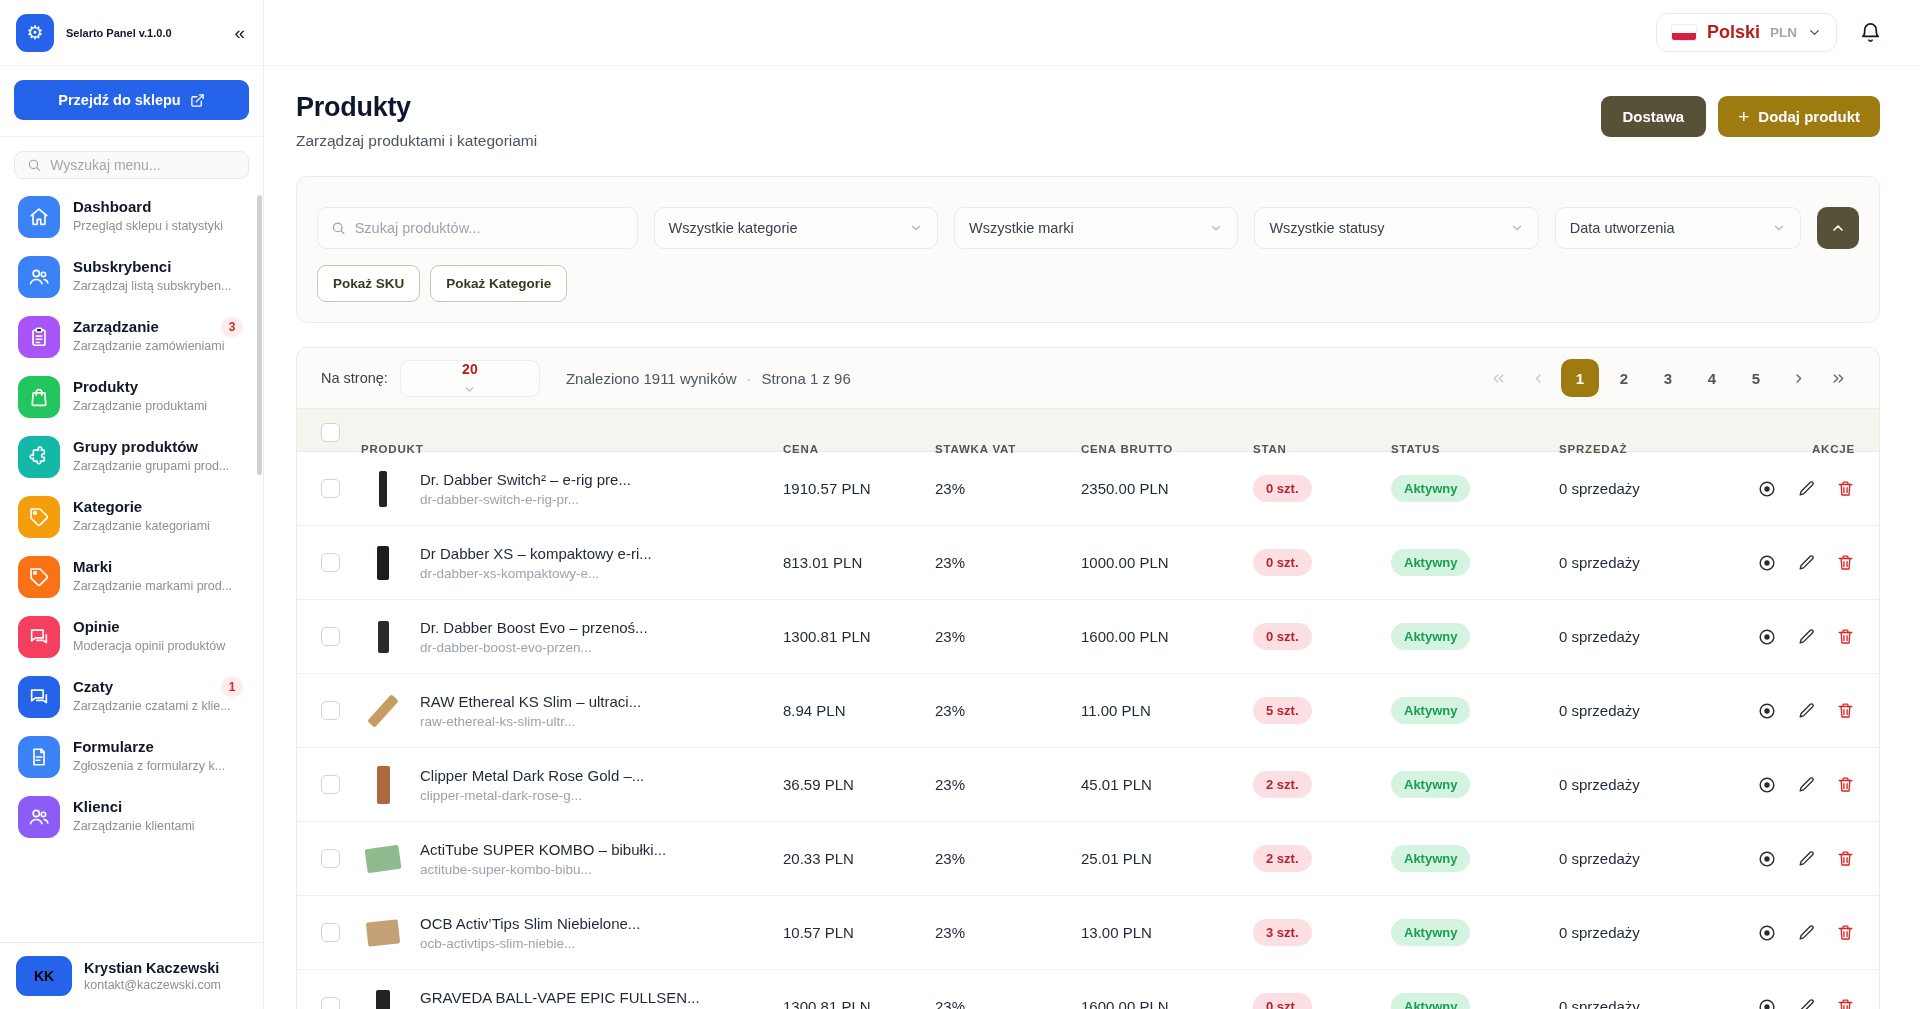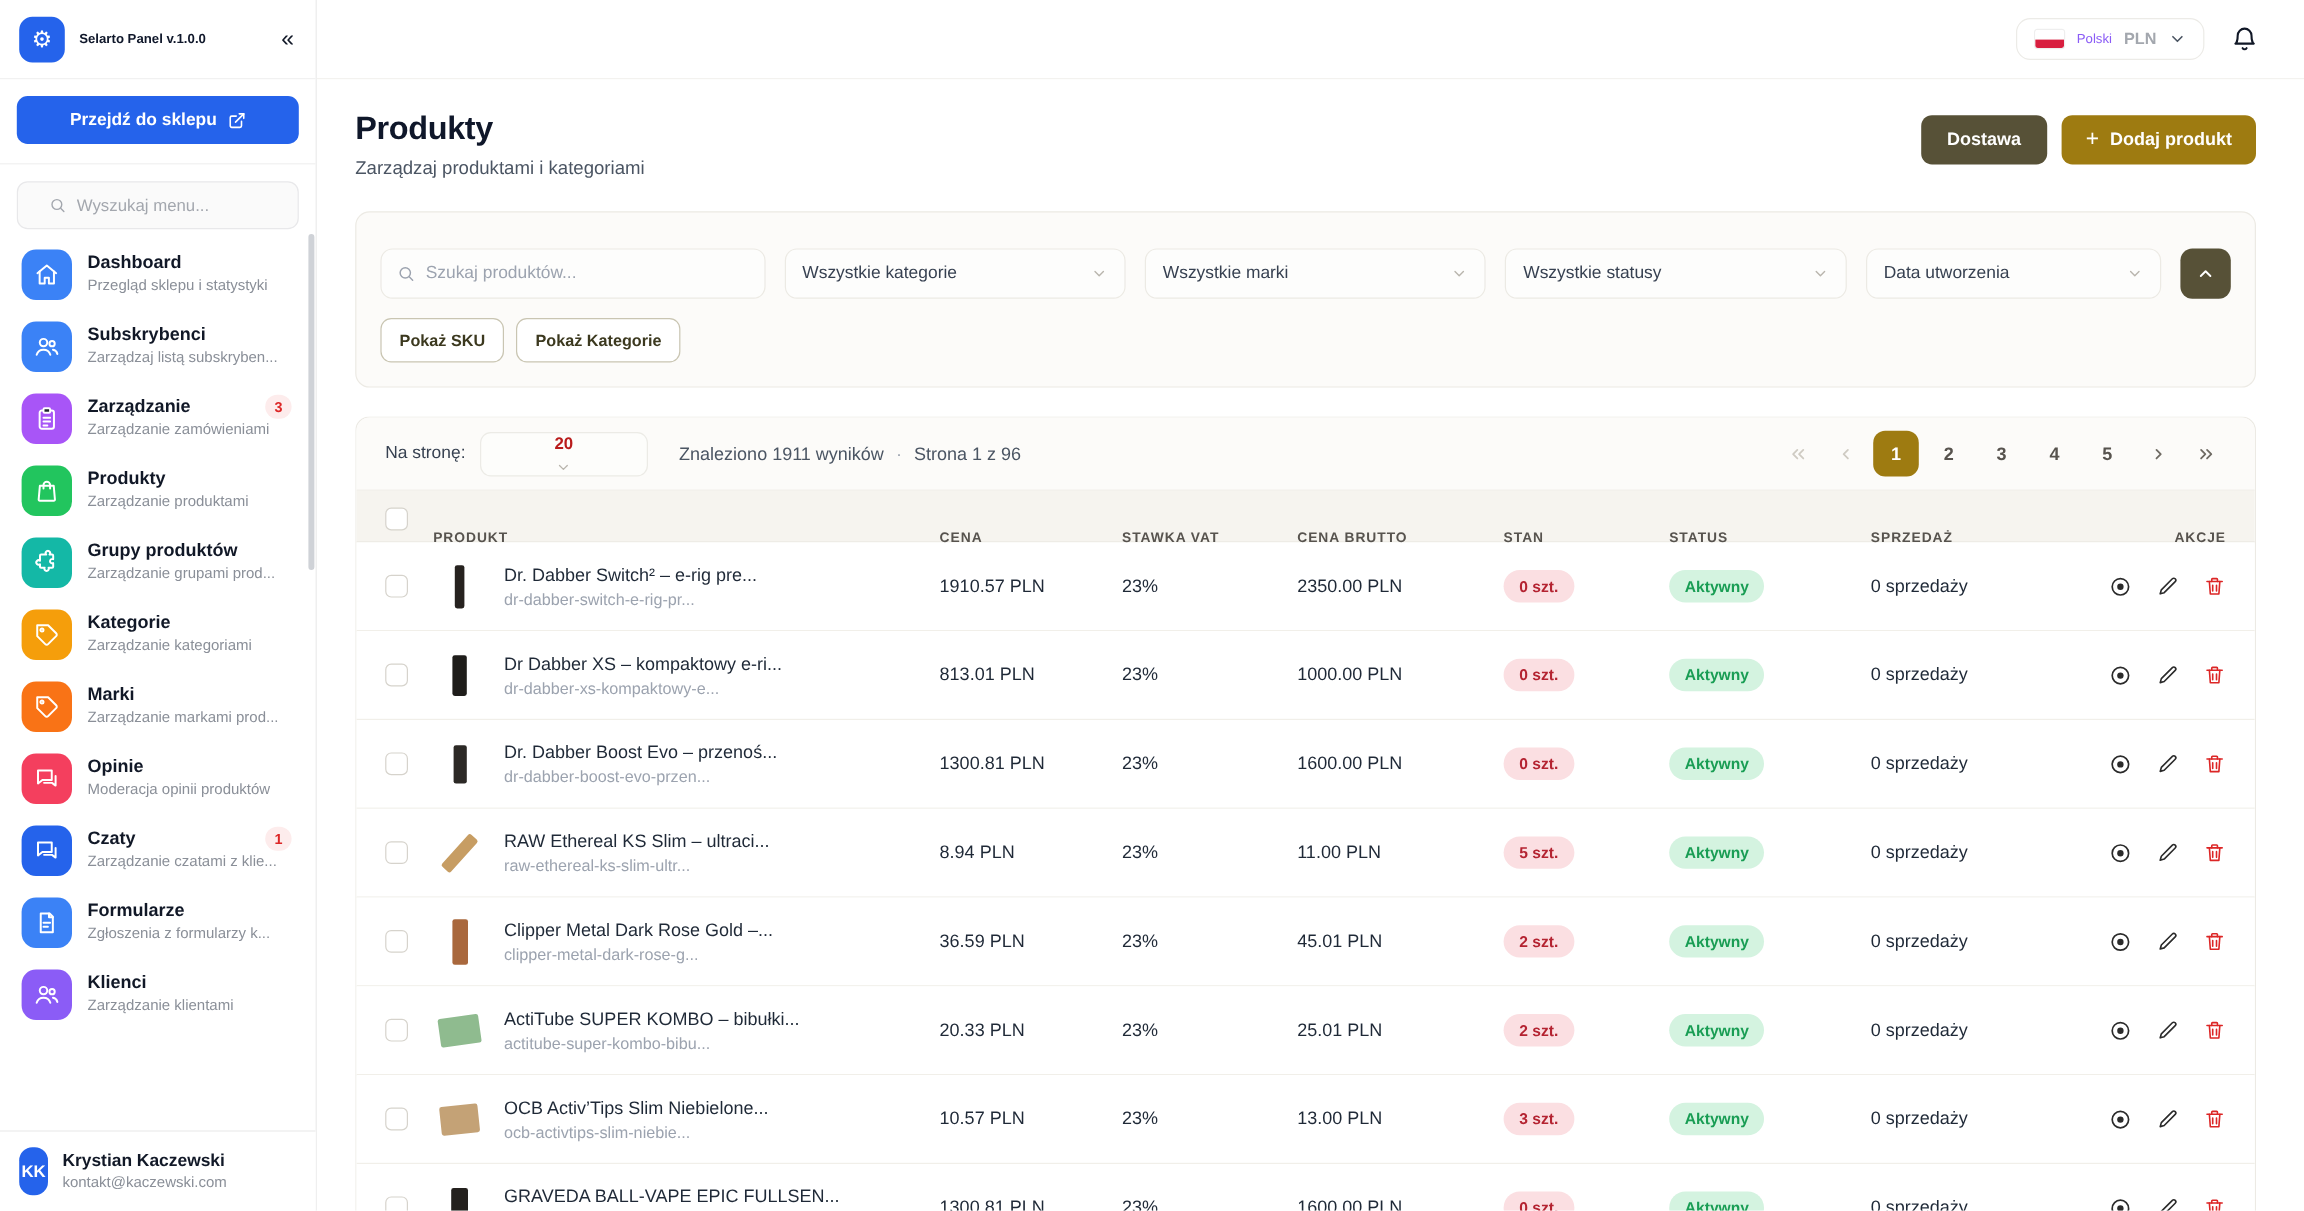--- a/index.html
+++ b/index.html
@@ -14,22 +14,22 @@
     border-bottom:1px solid #f1f1f1; }
   .logo-tile { width:38px; height:38px; border-radius:11px; background:#2563eb; color:#fff;
     display:flex; align-items:center; justify-content:center; font-size:19px; }
   .sb-title { font-size:11px; font-weight:700; color:#0f172a; flex:1; }
   .collapse { font-size:19px; color:#111827; cursor:pointer; padding:0 2px; }
   .sb-shopbtn-wrap { padding:14px 14px 16px; border-bottom:1px solid #f1f1f1; }
   .shop-btn { width:100%; height:40px; background:#2563eb; color:#fff; border:none;
     border-radius:9px; font-size:14.5px; font-weight:700; display:flex; align-items:center;
     justify-content:center; gap:9px; cursor:pointer; font-family:inherit; }
   .sb-search-wrap { padding:14px 14px 6px; }
-  .sb-search { display:flex; align-items:center; gap:9px; height:40px; border:1px solid #e8e8ea;
-    background:#fafafa; border-radius:9px; padding:0 26px; }
+  .sb-search { display:flex; align-items:center; gap:9px; height:28px; border:1px solid #e8e8ea;
+    background:#fafafa; border-radius:9px; padding:0 12px; }
   .sb-search input { border:none; outline:none; background:transparent; font-size:14px;
     color:#374151; width:100%; font-family:inherit; }
   .sb-search input::placeholder { color:#a3a7ae; }
   .section-label { padding:18px 18px 8px; font-size:11px; font-weight:700; letter-spacing:.09em;
     color:#8a8f98; }
   .menu { flex:1; overflow:hidden; padding:2px 12px 8px; }
   .menu-item { display:flex; align-items:flex-start; gap:13px; padding:9px 6px; border-radius:10px;
     cursor:pointer; position:relative; }
   .tile { width:42px; height:42px; border-radius:12px; flex:0 0 42px; display:flex;
     align-items:center; justify-content:center; }
@@ -37,35 +37,35 @@
   .mi-text { display:flex; flex-direction:column; gap:3px; min-width:0; flex:1; padding-top:2px; }
   .mi-label { font-size:15px; font-weight:600; color:#111827; line-height:1.2; }
   .mi-desc { font-size:12.5px; color:#8a8f98; white-space:nowrap; }
   .mi-badge { position:absolute; right:8px; top:10px; min-width:22px; height:20px; padding:0 7px;
     background:#fdecec; color:#dc2626; font-size:12px; font-weight:700; border-radius:999px;
     display:flex; align-items:center; justify-content:center; }
   .sb-scrollthumb { position:absolute; right:1px; top:195px; width:5px; height:280px;
     background:#cfd2d7; border-radius:3px; }
   .sb-footer { border-top:1px solid #ececec; padding:13px 16px; display:flex; gap:12px;
     align-items:center; background:#fff; }
-  .avatar { width:24px; height:40px; border-radius:11px; background:#2563eb; color:#ffffff;
+  .avatar { width:56px; height:40px; border-radius:11px; background:#2563eb; color:#000000;
     font-weight:700; font-size:14px; display:flex; align-items:center; justify-content:center; }
   .usr-name { font-size:14.5px; font-weight:700; color:#111827; }
   .usr-mail { font-size:12.5px; color:#8a8f98; margin-top:2px; }
 
   
   .main { flex:1; display:flex; flex-direction:column; min-width:0; }
   .topbar { height:66px; display:flex; align-items:center; justify-content:flex-end; gap:22px;
     padding:0 38px; border-bottom:1px solid #f3f2ef; }
   .lang-pill { display:flex; align-items:center; gap:10px; border:1px solid #ecebe7;
     border-radius:12px; padding:8px 14px; cursor:pointer; background:#fff; }
   .flag { width:26px; height:17px; border-radius:3px; overflow:hidden; border:1px solid #eee;
     display:flex; flex-direction:column; }
   .flag i { flex:1; display:block; }
-  .lang-name { font-size:11px; font-weight:400; color:#8b5cf6; }
+  .lang-name { font-size:18px; font-weight:700; color:#b91c1c; }
   .lang-cur { font-size:13.5px; color:#a3a7ae; font-weight:600; }
   .bell { cursor:pointer; display:flex; align-items:center; }
 
   .content { padding:26px 40px 0 32px; flex:1; overflow:hidden; }
   .page-head { display:flex; justify-content:space-between; align-items:flex-start; }
   .page-title { font-size:27px; font-weight:800; color:#0f172a; letter-spacing:-.01em; }
   .page-sub { font-size:15.5px; color:#4b5563; margin-top:9px; }
   .head-actions { display:flex; gap:12px; padding-top:4px; }
   .btn { border:none; border-radius:9px; height:41px; font-size:15px; font-weight:700;
     cursor:pointer; color:#fff; font-family:inherit; display:flex; align-items:center; gap:9px; }

